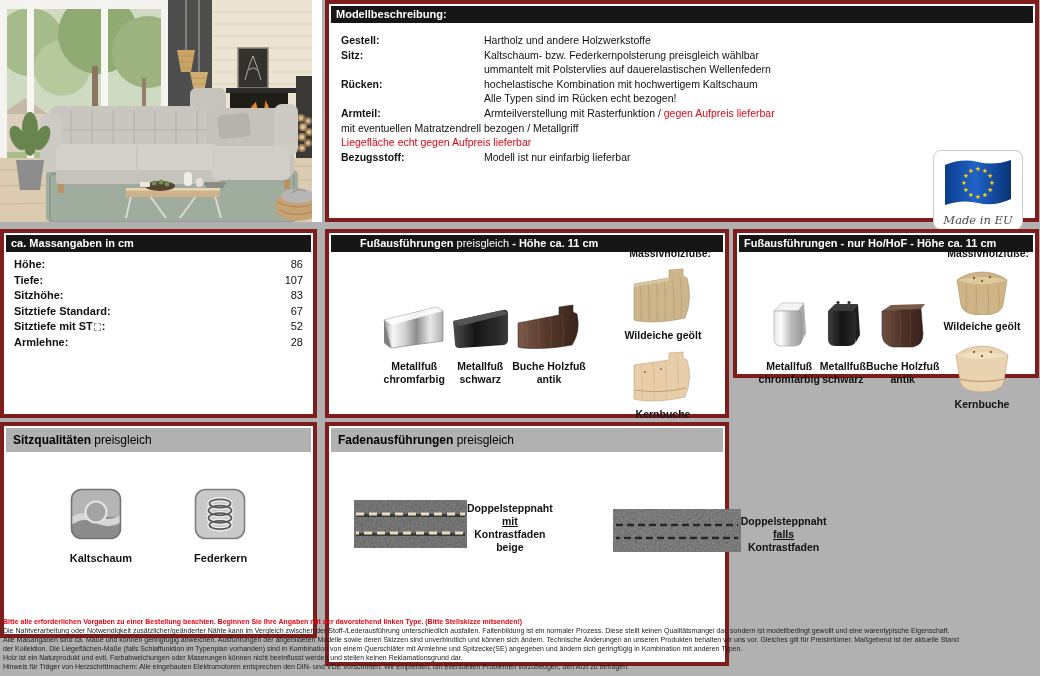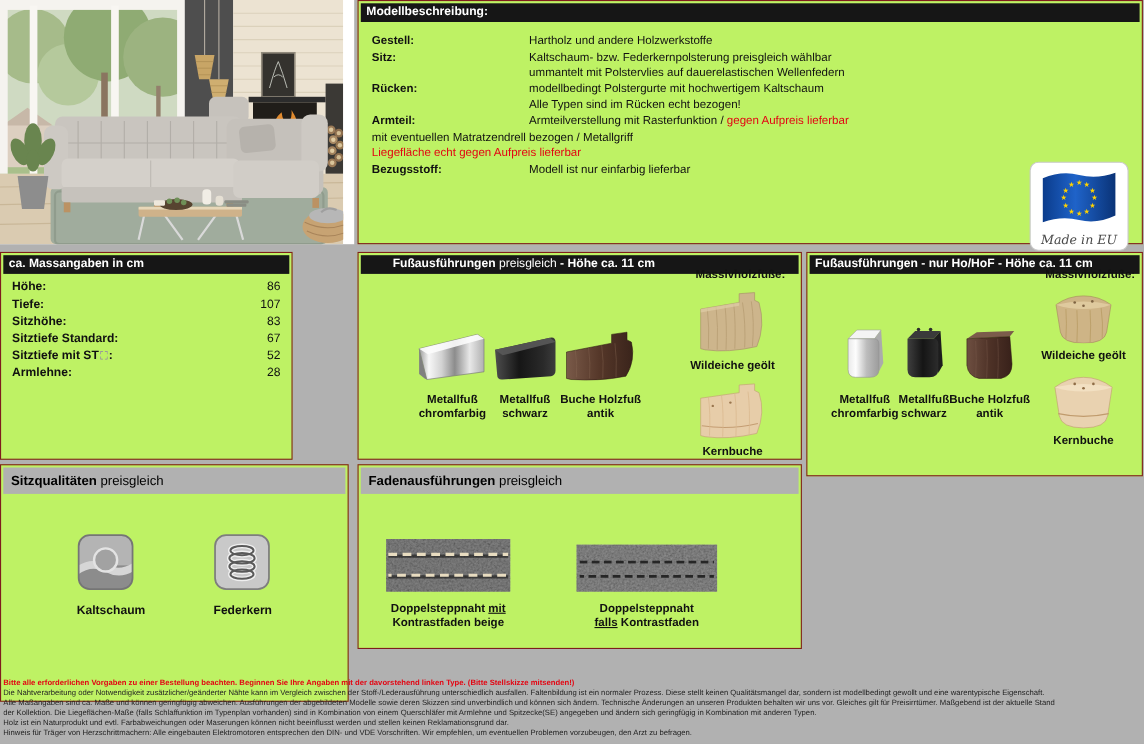--- a/index.html
+++ b/index.html
@@ -1,29 +1,29 @@
 <!DOCTYPE html>
 <html><head>
 <meta charset="utf-8">
 <style>
 *{margin:0;padding:0;box-sizing:border-box}
 html,body{width:1040px;height:676px}
 body{font-family:"Liberation Sans",sans-serif;background:#b1b1b1}
 .page{position:relative;width:1040px;height:676px;background:#b1b1b1;overflow:hidden}
 .photo{position:absolute;left:0;top:0;width:322px;height:222px;background:#fff}
-.panel{position:absolute;background:#bef264;border:1px solid #7f1d1d;padding:2px}
+.panel{position:absolute;background:#ffffff;border:4px solid #7f1d1d;padding:2px}
 .bar{background:#161616;color:#fff;font-size:11px;font-weight:700;height:17px;line-height:17px;padding:0 5px;white-space:nowrap}
 .bar.mixed{font-weight:400}
 .bar.gray{background:#b1b1b1;color:#000;font-weight:400;height:24px;line-height:24px;font-size:12px;padding:0 7px}
 #model-panel{left:325px;top:0;width:714px;height:222px}
-#dims-panel{left:0;top:229px;width:266px;height:189px}
+#dims-panel{left:0;top:229px;width:317px;height:189px}
 #feet-std-panel{left:325px;top:229px;width:404px;height:189px}
-#feet-hof-panel{left:733px;top:229px;width:306px;height:204px}
+#feet-hof-panel{left:733px;top:229px;width:306px;height:149px}
 #seat-panel{left:0;top:422px;width:317px;height:216px}
-#thread-panel{left:325px;top:422px;width:404px;height:168px}
+#thread-panel{left:325px;top:422px;width:404px;height:244px}
 .m-rows{margin:10px 10px 0;font-size:10.5px;line-height:14.6px;color:#111}
 .m-row{display:flex}
 .m-label{width:143px;font-weight:700;flex-shrink:0}
 .m-lines{flex:1}
 .eu-badge{position:absolute;right:12px;top:146px;width:90px;text-align:center;border:1px solid #c9c9c9;border-radius:8px;background:#fff;padding:5px 4px 2px}
 .eu-text{font-family:"DejaVu Serif",serif;font-style:italic;font-size:11.5px;color:#4a4a4a;margin-top:1px}
 .d-rows{margin:5px 8px 0;font-size:11px;line-height:15.6px;color:#111}
 .d-row{display:flex}
 .d-row .lab{font-weight:700}
 .d-row .val{margin-left:auto;font-weight:400}
@@ -38,21 +38,21 @@
 #feet-std-panel .wood-col{right:14px;top:14px;width:96px}
 #feet-hof-panel .wood-col{right:6px;top:14px;width:94px}
 .wood-title{font-size:10.5px;font-weight:700;color:#111;align-self:flex-end;white-space:nowrap}
 .wood-col .foot-img{margin-top:6px}
 .wood-col .foot-label{margin-top:5px}
 .wood-col .foot-item{margin-top:2px}
 .seat-row{position:absolute;left:0;top:62px;width:100%;display:flex;justify-content:center;gap:62px}
 .seat-item{display:flex;flex-direction:column;align-items:flex-start}
 .seat-label{margin-top:12px;font-size:11px;font-weight:700;color:#111}
 .thread-row{position:absolute;left:0;top:67px;width:100%;display:flex;justify-content:flex-start;align-items:flex-end;padding-left:25px;gap:60px}
-.thread-item{display:flex;flex-direction:column;align-items:center}
+.thread-item{display:flex;flex-direction:row;align-items:center}
 .thread-label{margin-top:9px;font-size:10.5px;font-weight:700;line-height:13px;text-align:center;color:#111}
 .fineprint{position:absolute;left:3px;top:617px;width:1034px}
 .fp-red{color:#e30613;font-weight:700;font-size:7px;line-height:9px;white-space:nowrap;overflow:hidden}
 .fp{color:#222;font-size:7px;line-height:9px;white-space:nowrap;overflow:hidden}
 </style>
 </head>
 <body>
 
 <div class="page">
 
@@ -199,21 +199,21 @@
         <div class="m-row">
           <div class="m-label">Sitz:</div>
           <div class="m-lines">
             <div class="m-line"><span>Kaltschaum- bzw. Federkernpolsterung preisgleich wählbar</span></div>
             <div class="m-line"><span>ummantelt mit Polstervlies auf dauerelastischen Wellenfedern</span></div>
           </div>
         </div>
         <div class="m-row">
           <div class="m-label">Rücken:</div>
           <div class="m-lines">
-            <div class="m-line"><span>modellbedingt Polstergurte mit hochwertigem Kaltschaum</span></div>
+            <div class="m-line"><span>hochelastische Kombination mit hochwertigem Kaltschaum</span></div>
             <div class="m-line"><span>Alle Typen sind im Rücken echt bezogen!</span></div>
           </div>
         </div>
         <div class="m-row">
           <div class="m-label">Armteil:</div>
           <div class="m-lines">
             <div class="m-line"><span>Armteilverstellung mit Rasterfunktion / </span><span style="color: rgb(227, 6, 19);">gegen Aufpreis lieferbar</span></div>
           </div>
         </div>
         <div class="m-row">

